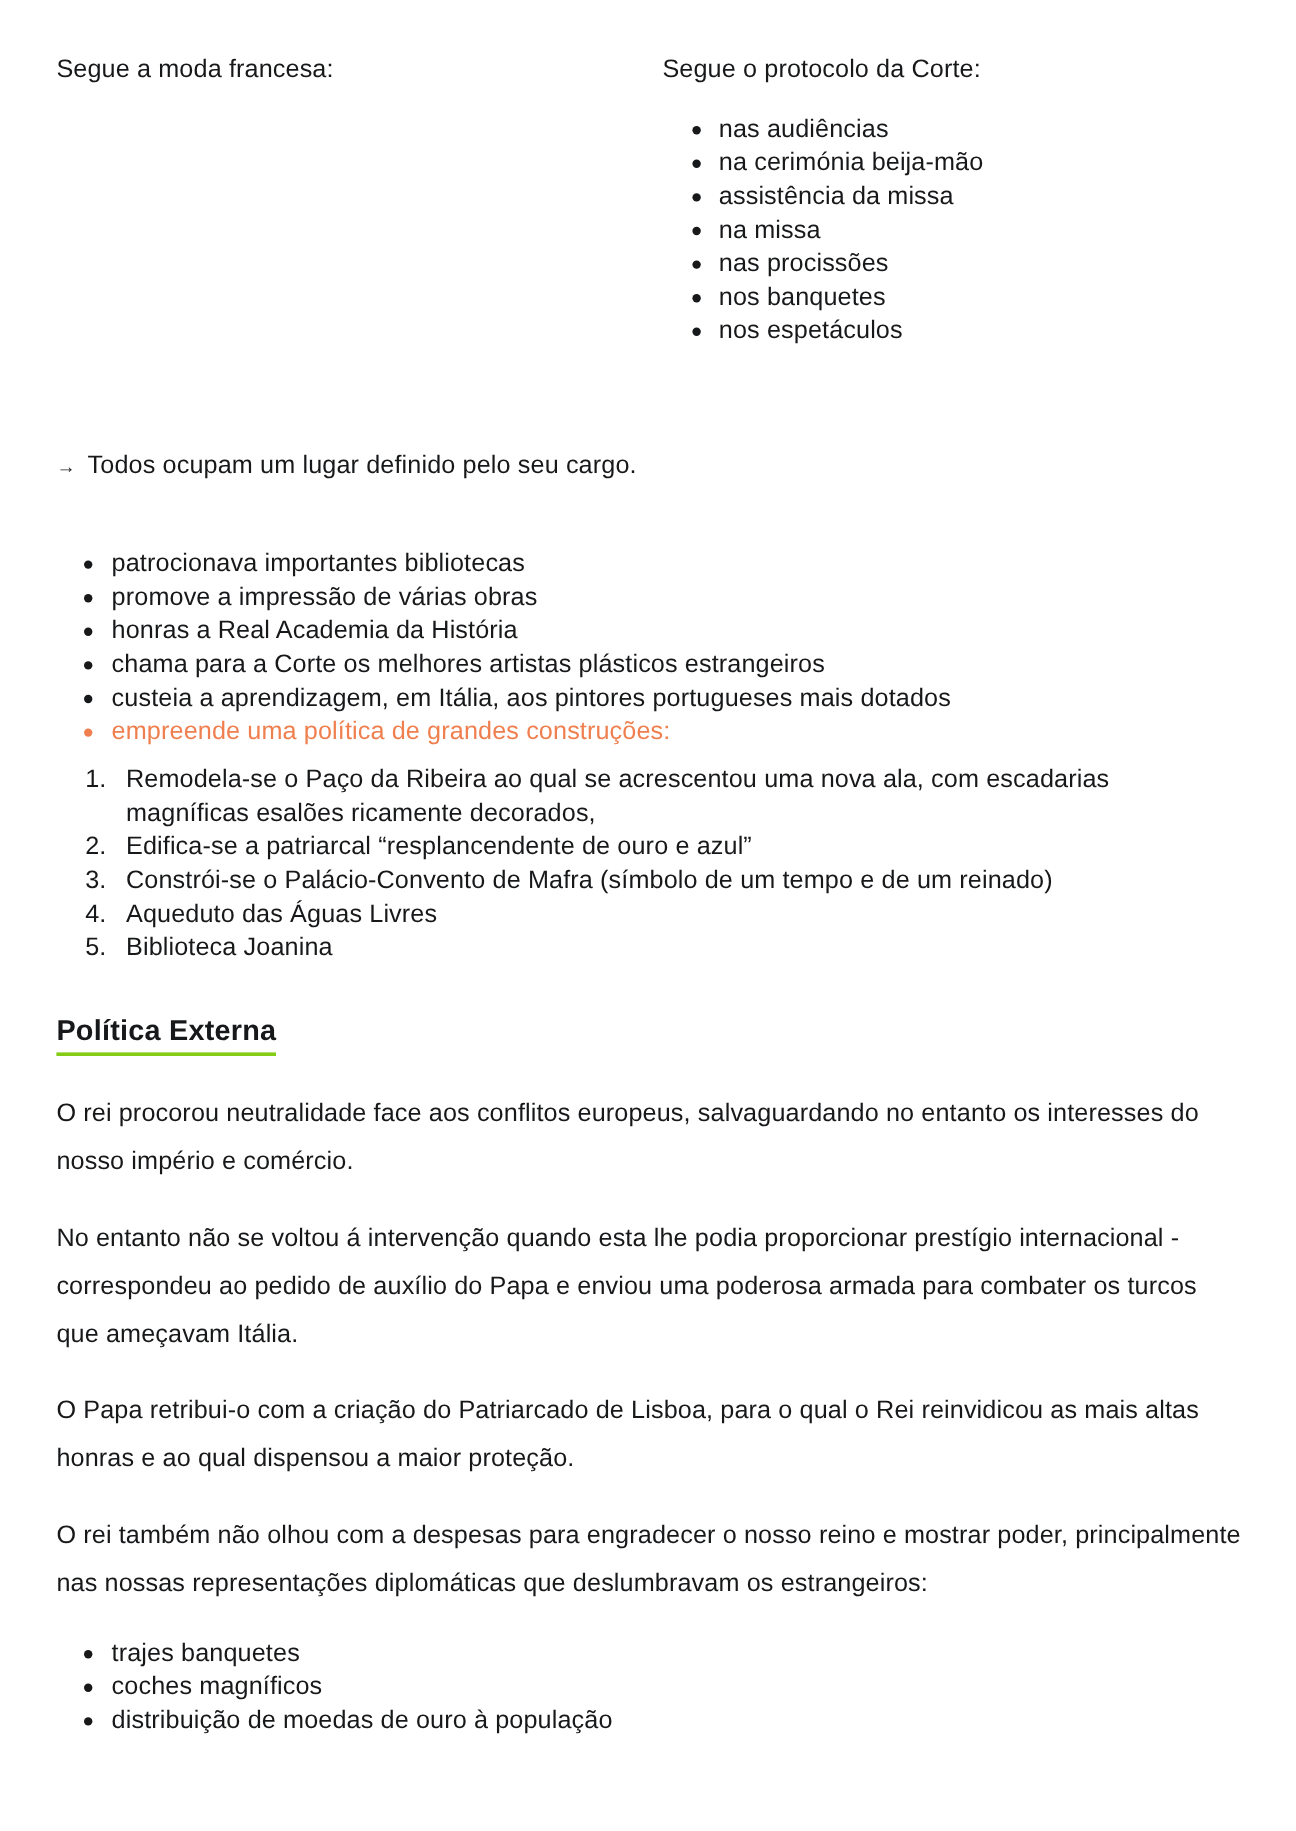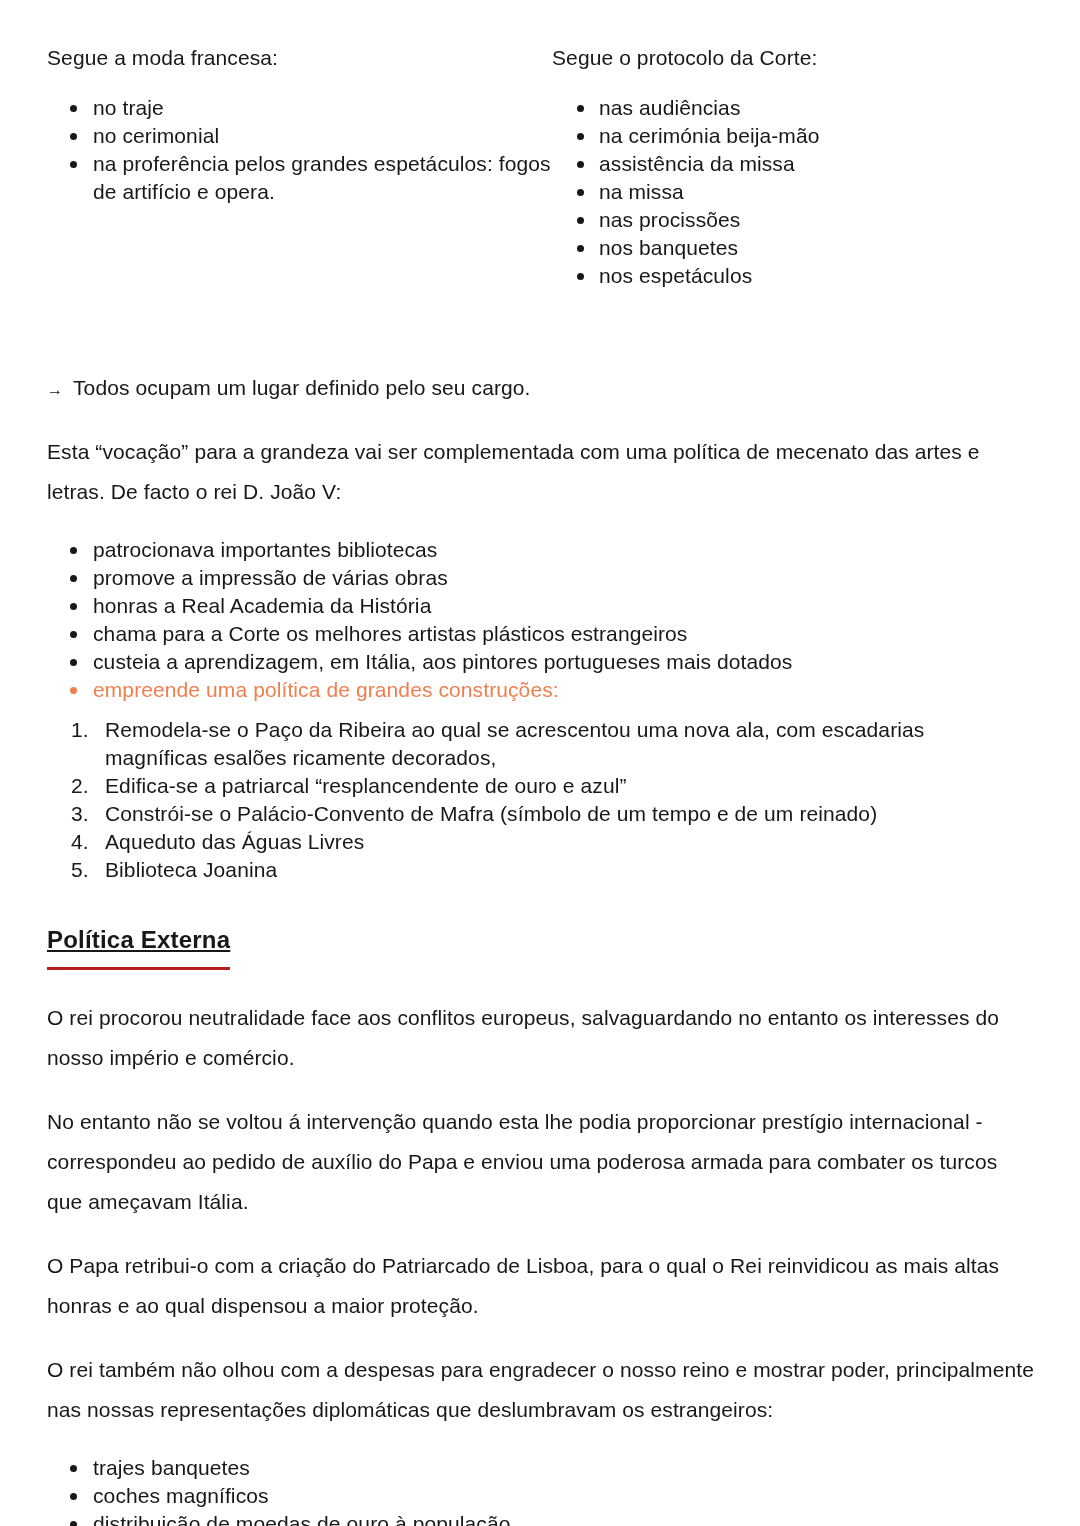--- a/index.html
+++ b/index.html
@@ -154,44 +154,38 @@
   h2.section {
     font-size: 24px;
     line-height: 32px;
     font-weight: bold;
     margin: 0;
     padding: 0;
     letter-spacing: 0.2px;
     color: #17181a;
   }
   h2.section .ul-text {
-    border-bottom: 3px solid #b91c1c;
-    padding-bottom: 11px;
+    border-bottom: 3px solid #84cc16;
+    padding-bottom: 1px;
     display: inline-block;
-    text-decoration: underline;
   }
   .sp-12 { height: 12px; }
   .sp-24 { height: 24px; }
   .sp-28 { height: 28px; }
   .sp-72 { height: 72px; }
 </style>
 <style>ul.mec > li.accent::before { background: #ef7f4e !important; }</style></head>
 <body>
 
 <div class="page">
 
   <div class="columns">
 
     <div class="col-left">
       <p class="col-heading">Segue a moda francesa:</p>
-      <ul class="bul">
-        <li>no traje</li>
-        <li>no cerimonial</li>
-        <li>na proferência pelos grandes espetáculos: fogos de artifício e opera.</li>
-      </ul>
     </div>
 
     <div class="col-right">
       <p class="col-heading">Segue o protocolo da Corte:</p>
       <ul class="bul">
         <li>nas audiências</li>
         <li>na cerimónia beija-mão</li>
         <li>assistência da missa</li>
         <li>na missa</li>
         <li>nas procissões</li>
@@ -205,21 +199,20 @@
   <div class="sp-72"></div>
   <div class="sp-12"></div>
 
   <p class="arrow-line">
     <span class="arrow-glyph">→</span>
     <span>Todos ocupam um lugar definido pelo seu cargo.</span>
   </p>
 
   <div class="sp-28"></div>
 
-  <p class="body">Esta “vocação” para a grandeza vai ser complementada com uma política de mecenato das artes e letras. De facto o rei D. João V:</p>
 
   <div class="sp-24"></div>
 
   <ul class="mec">
     <li>patrocionava importantes bibliotecas</li>
     <li>promove a impressão de várias obras</li>
     <li>honras a Real Academia da História</li>
     <li>chama para a Corte os melhores artistas plásticos estrangeiros</li>
     <li>custeia a aprendizagem, em Itália, aos pintores portugueses mais dotados</li>
     <li class="accent" style="color: rgb(239, 127, 78);">empreende uma política de grandes construções:</li>

